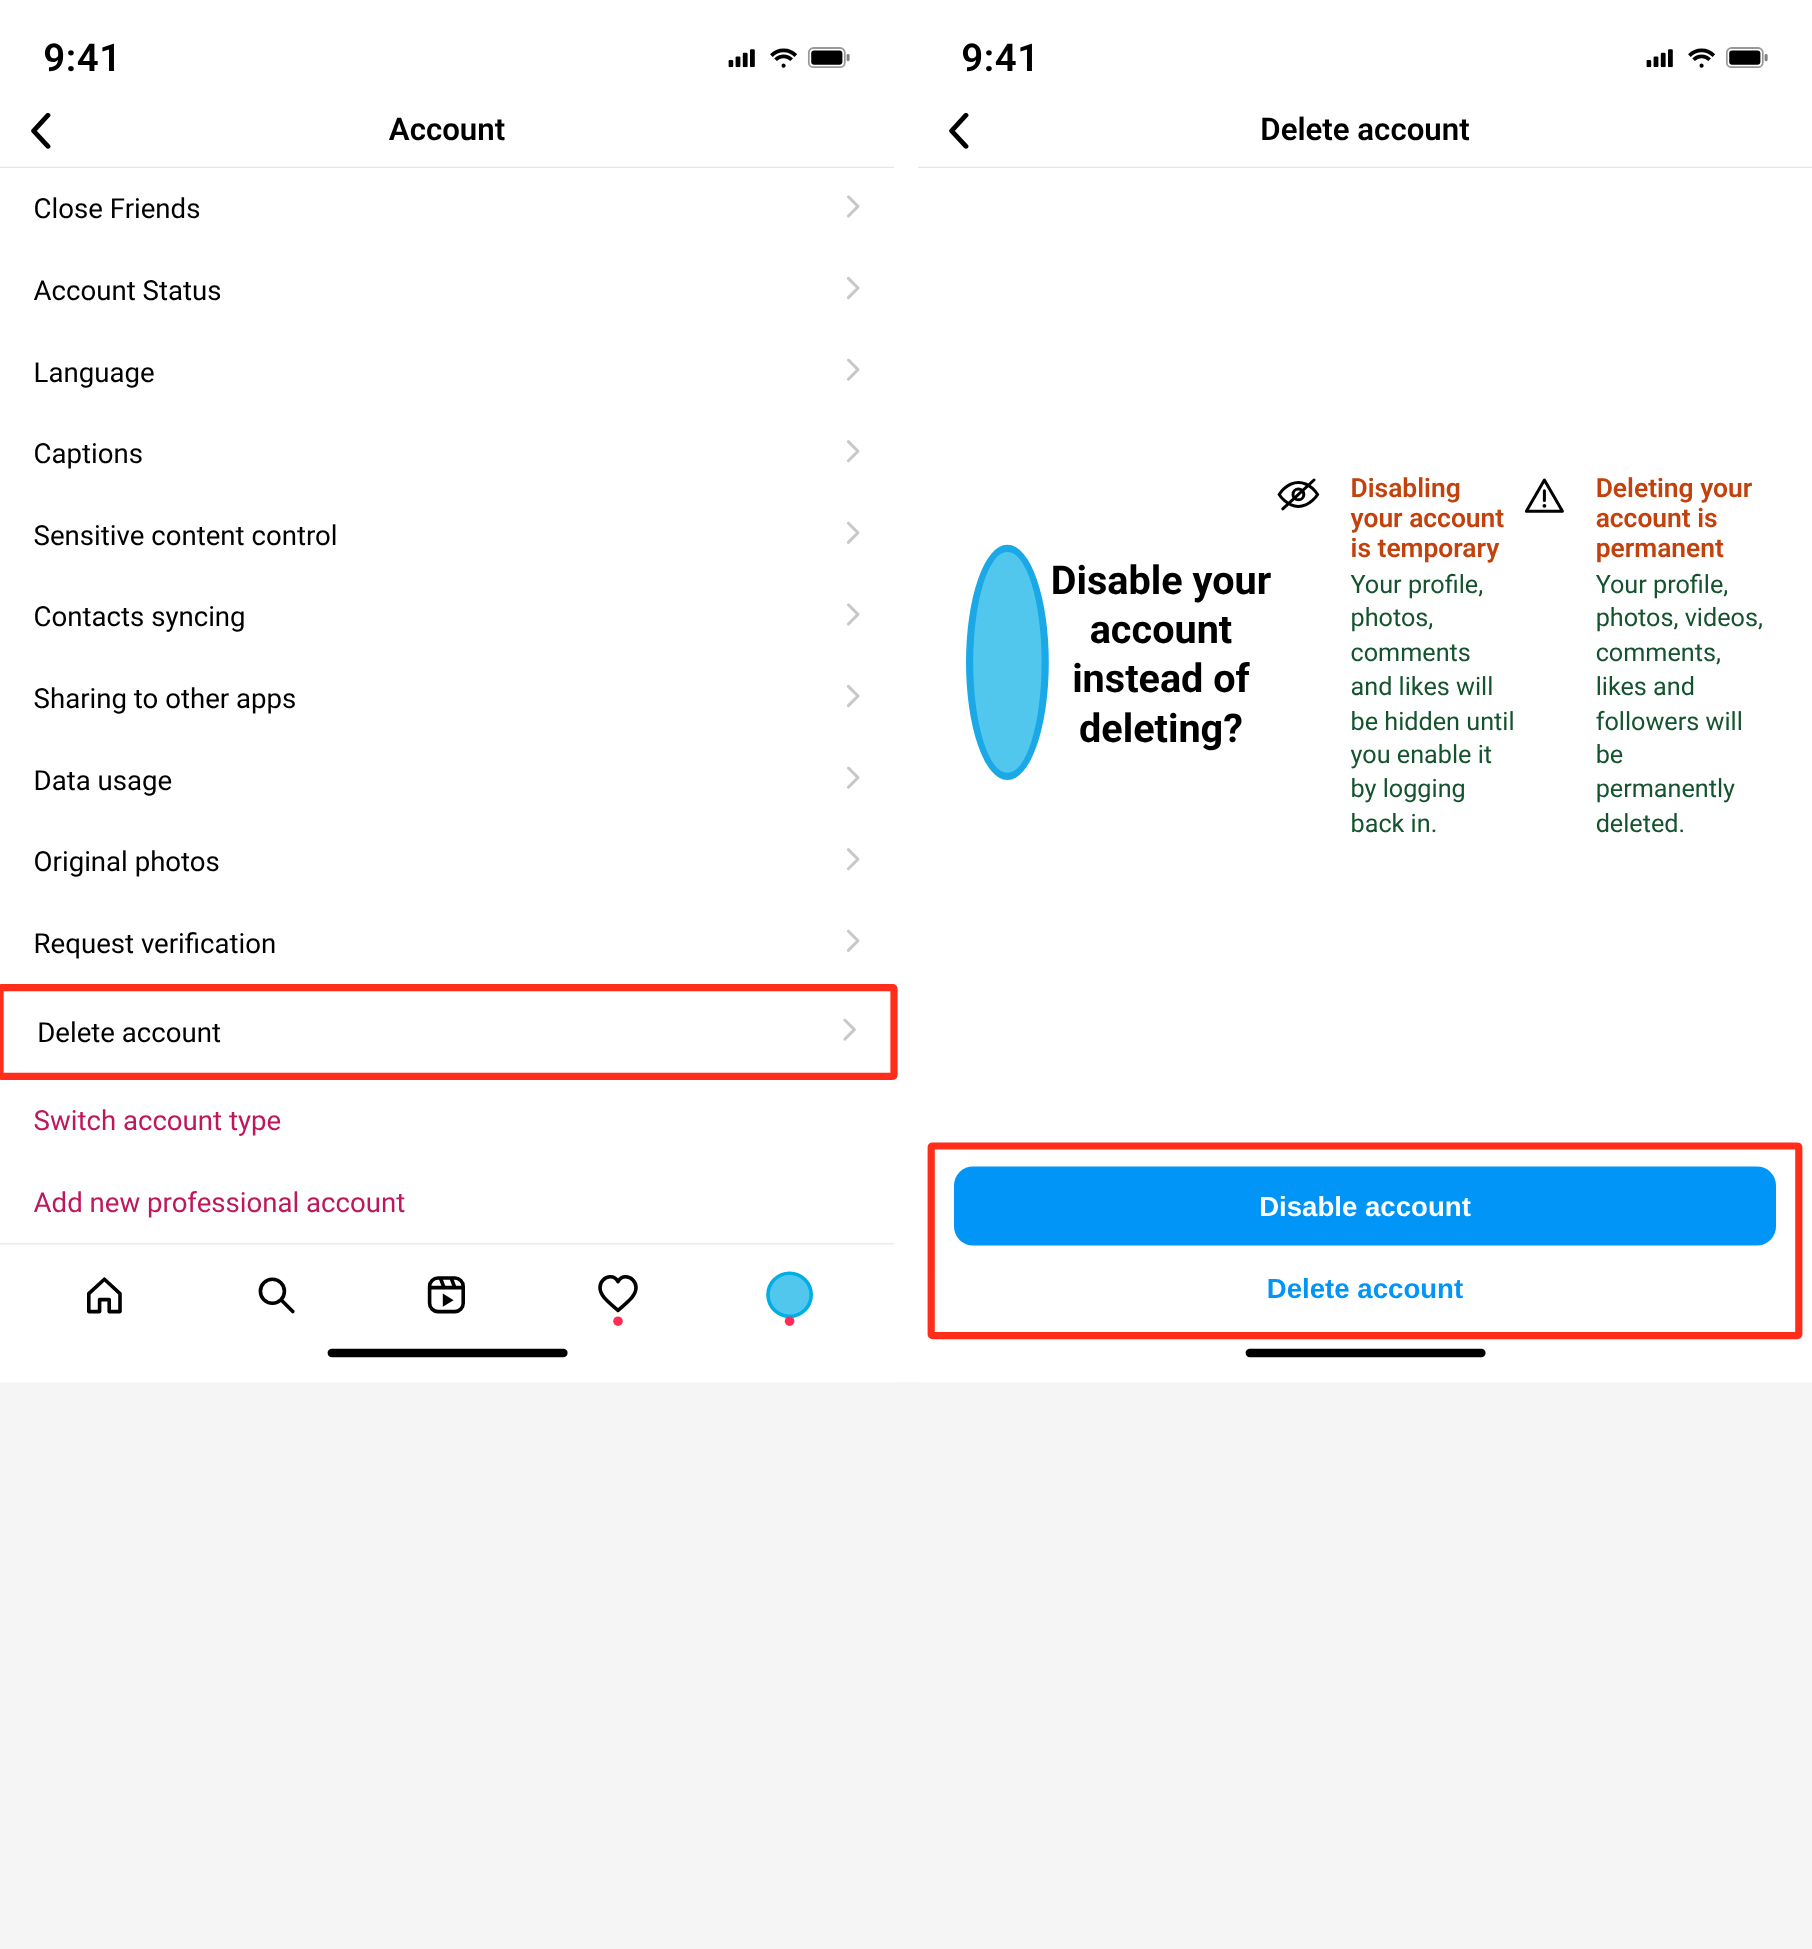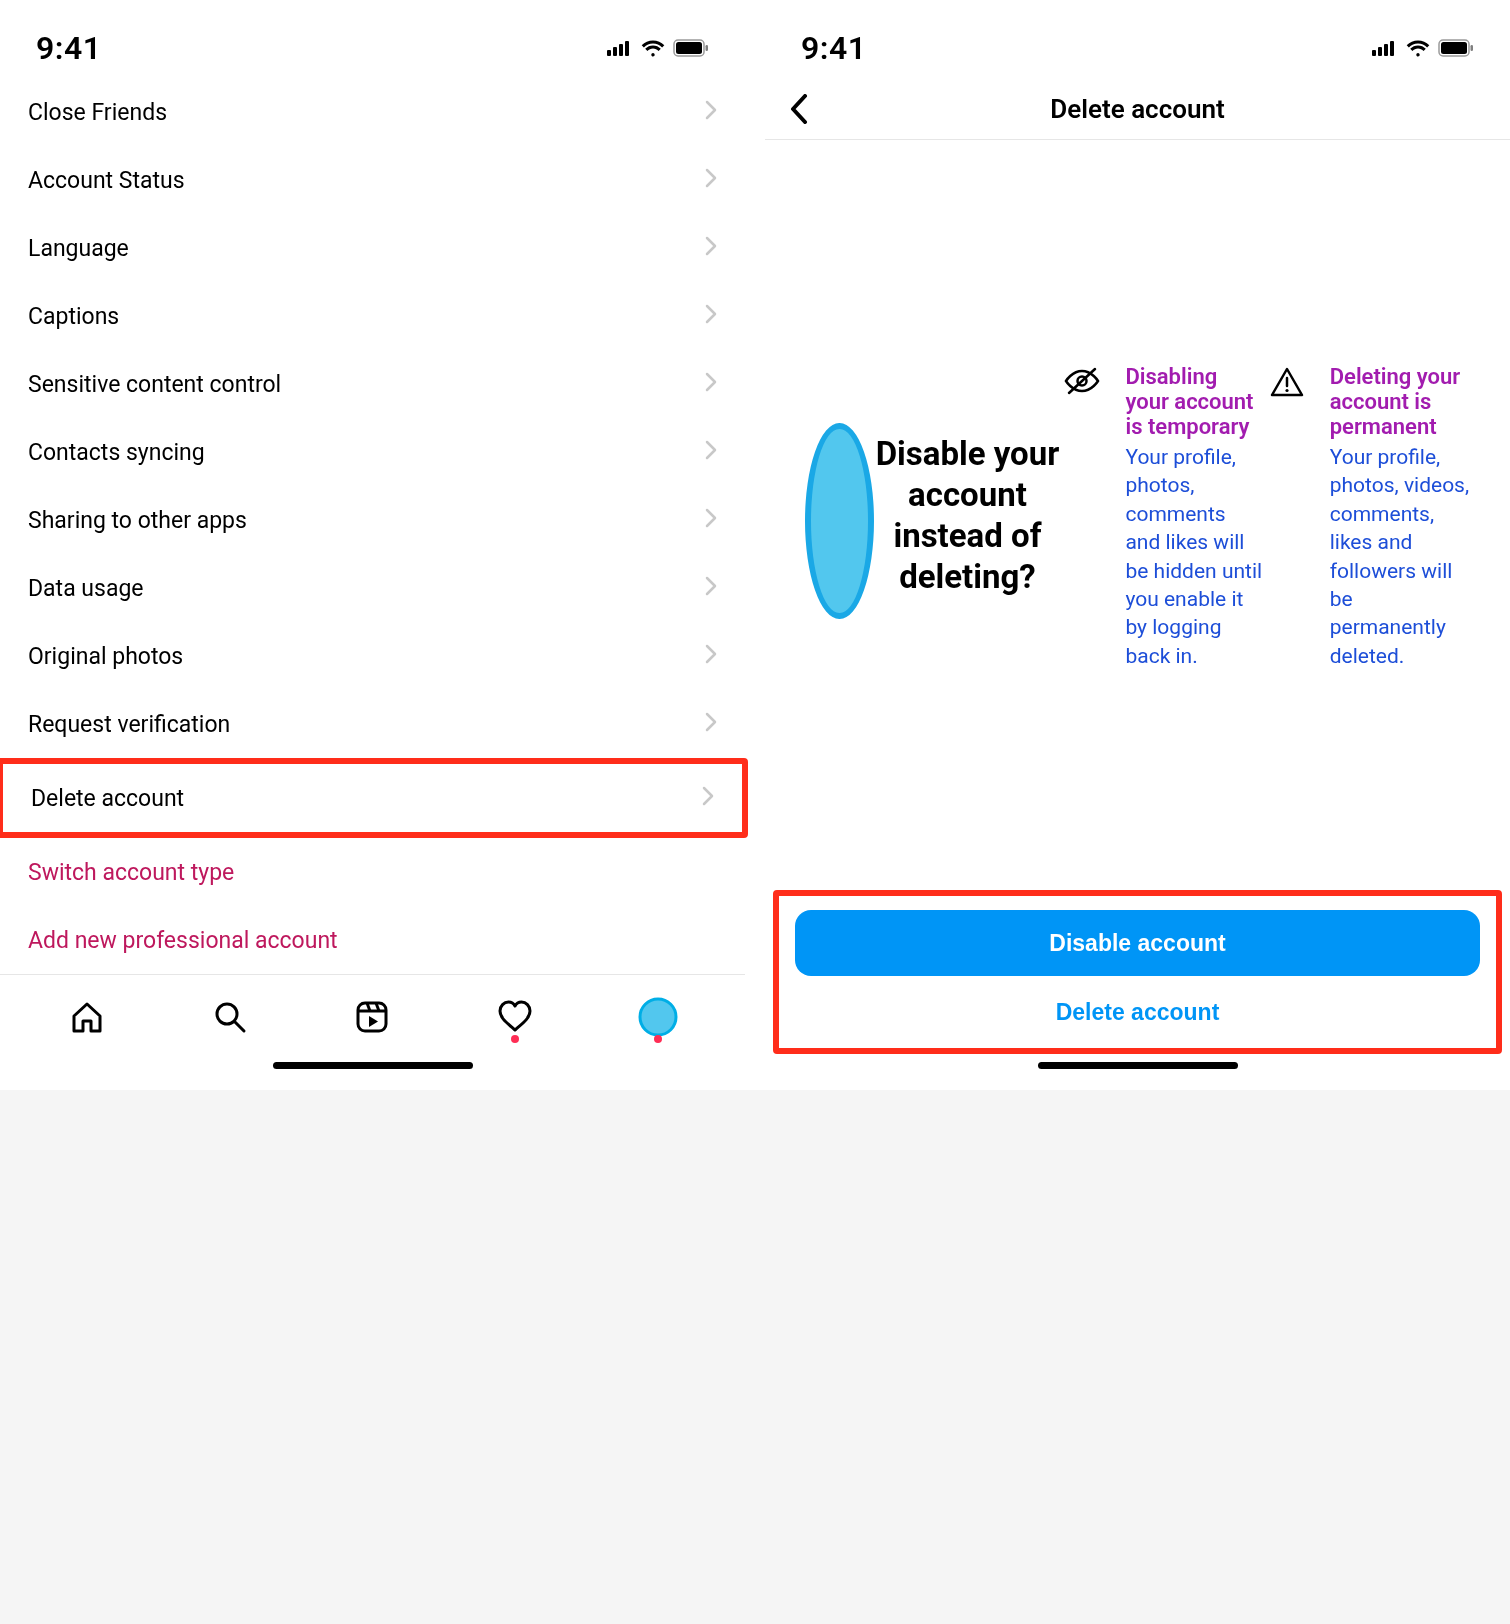--- a/index.html
+++ b/index.html
@@ -150,26 +150,26 @@
   }
   .point .icn {
     width:42px; flex:none;
     display:flex; justify-content:center;
     padding-top:2px;
   }
   .point .txt { flex:1 1 auto; }
   .point .ptitle {
     font-size:22px;
     font-weight:600;
-    color:#a21caf;
+    color:#c2410c;
     margin-bottom:4px;
   }
   .point .pdesc {
     font-size:21px;
-    color:#1d4ed8;
+    color:#14532d;
     line-height:1.35;
   }
   .actions-wrap {
     padding:14px 22px 12px;
   }
   .actions-wrap.highlight-box { padding:14px 16px 8px; }
   .btn-primary {
     width:100%;
     height:66px;
     border:none;
@@ -212,20 +212,28 @@
             <path d="M12 17.5c.9 0 1.7-.8 1.7-1.7S12.9 14 12 14s-1.7.8-1.7 1.7.8 1.8 1.7 1.8zM4.2 9.7l2.2 2.2C7.9 10.4 9.9 9.5 12 9.5s4.1.9 5.6 2.4l2.2-2.2C17.7 7.6 15 6.4 12 6.4S6.3 7.6 4.2 9.7zM.7 6.2l2.2 2.2C5.3 6 8.5 4.6 12 4.6s6.7 1.4 9.1 3.8l2.2-2.2C20.3 3.2 16.4 1.5 12 1.5S3.7 3.2.7 6.2z" fill="#000"></path>
           </svg>
         <svg width="36" height="18" viewBox="0 0 36 18">
             <rect x="1" y="1" width="30" height="16" rx="4" fill="none" stroke="#000" stroke-width="1.5" opacity="0.4"></rect>
             <rect x="3" y="3" width="26" height="12" rx="2.5" fill="#000"></rect>
             <rect x="32.5" y="6" width="2.5" height="6" rx="1.2" fill="#000" opacity="0.5"></rect>
           </svg>
       </span>
     </div>
 
+    <div class="navhdr">
+      <span class="back">
+        <svg width="20" height="30" viewBox="0 0 20 30">
+            <polyline points="16,2 4,15 16,28" fill="none" stroke="#000" stroke-width="4" stroke-linecap="round" stroke-linejoin="round"></polyline>
+          </svg>
+      </span>
+      <span class="title">Account</span>
+    </div>
 
     <div class="list">
       <div class="row">
         <span>Close Friends</span>
         <span class="chev"><svg width="12" height="20" viewBox="0 0 12 20">
               <polyline points="2,2 10,10 2,18" fill="none" stroke="currentColor" stroke-width="2.5" stroke-linecap="round" stroke-linejoin="round"></polyline>
             </svg></span>
       </div>
       <div class="row">
         <span>Account Status</span>

